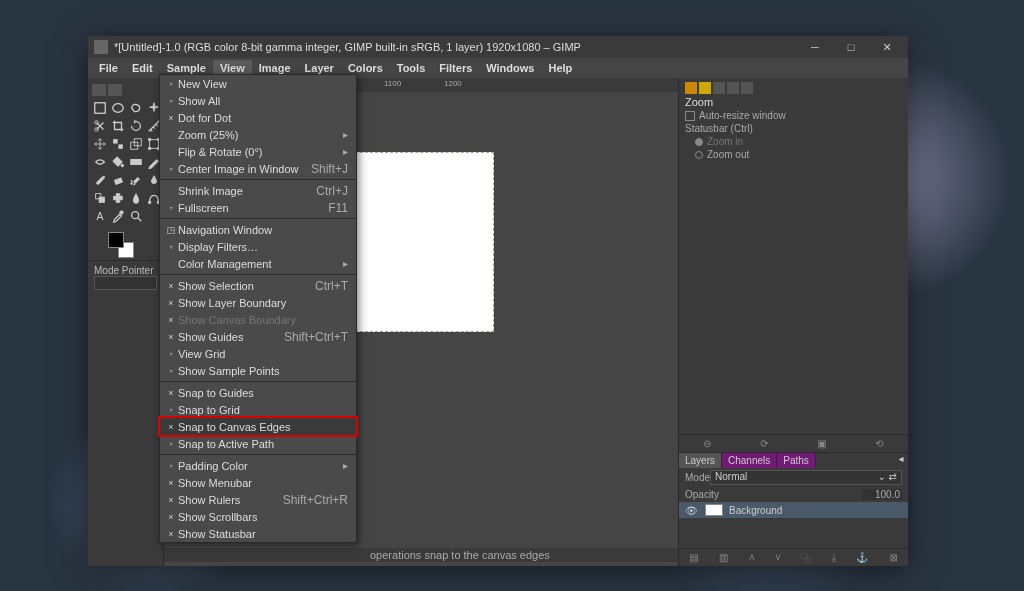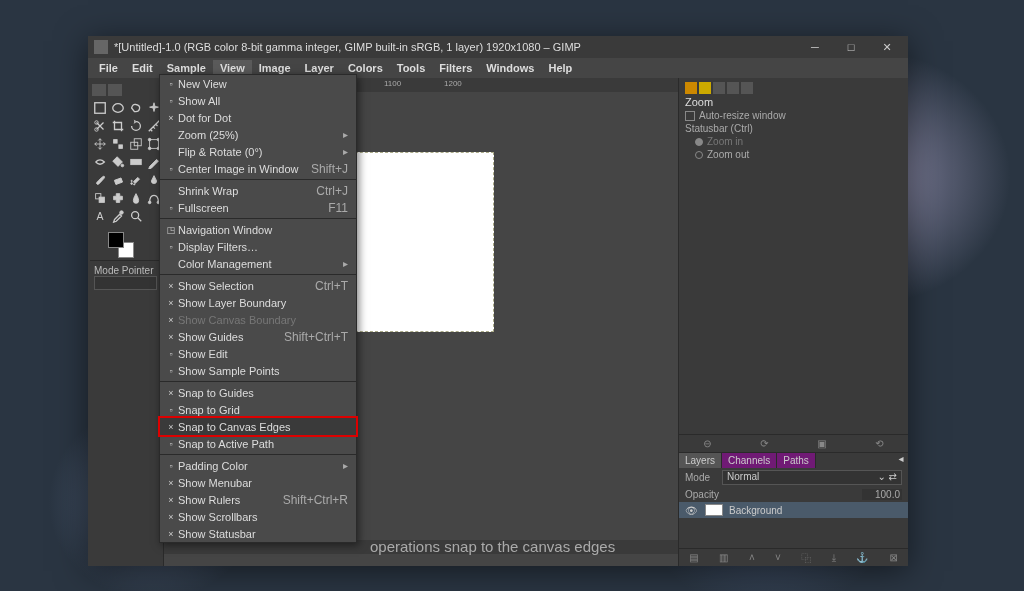--- a/index.html
+++ b/index.html
@@ -62,41 +62,41 @@
     border-top:1px solid #2a2a2a; padding:4px; font-size:10px; color:#bbb;
   }
   .toolopt input { width:100%; background:#333; border:1px solid #555; color:#ccc; font-size:10px; height:14px; }
   .canvas-area {
     flex: 1; background: #454545; position: relative; overflow:hidden;
   }
   .ruler-h { position:absolute; left:0; right:0; top:0; height:14px; background:#3a3a3a; font-size:8px; color:#aaa;text-align:right;}
   .ruler-h span { position:absolute; top:1px; }
   .canvas-viewport { position:absolute; left:0px; top:14px; right:0; bottom:14px; background:#454545; overflow:hidden; }
   .canvas { position:absolute; left:100px; top:60px; width:230px; height:180px; background:#fff; border:1px dashed #aa8; }
-  .statusbar { position:absolute; left:0; right:0; bottom:12px; height:14px; background:#3a3a3a; font-size:15px; color:#aaa; padding:0 6px; line-height:14px;}
+  .statusbar { position:absolute; left:0; right:0; bottom:4px; height:14px; background:#3a3a3a; font-size:11px; color:#aaa; padding:0 6px; line-height:14px;}
   .right-dock {
     width: 230px; background: #3a3a3a; border-left:1px solid #2a2a2a; display:flex; flex-direction:column;
     font-size:10px;
   }
   .right-top { padding:4px 6px; }
   .right-top .tab-icons { display:flex; gap:2px; margin-bottom:2px; }
   .right-top .tab-icons .ti { width:12px; height:12px; background:#555; }
   .right-top .label { font-size:11px; color:#ddd; margin-top:2px;}
   .right-top .row { display:flex; align-items:center; gap:4px; margin-top:2px; color:#aaa;}
   .right-top .radio { width:8px;height:8px;border-radius:50%;border:1px solid #888; display:inline-block;}
   .right-top .radio.sel { background:#888; }
   .right-spacer { flex:1; }
   .right-toolbar { height:18px; border-top:1px solid #2a2a2a; display:flex; justify-content:space-around; align-items:center; color:#888;}
   .layers-panel { border-top:1px solid #2a2a2a; }
   .layers-tabs { display:flex; gap:0; font-size:10px; }
   .layers-tabs .lt { padding:2px 6px; background:#701a75; border-right:1px solid #2a2a2a; color:#ccc; cursor:pointer;}
   .layers-tabs .lt.active { background:#555; }
   .layers-tabs .rest { flex:1; }
   .layers-tabs .chev { width:14px; text-align:center; }
-  .lp-row { display:flex; align-items:center; padding:2px 6px; gap:12px; color:#aaa;justify-content:center;}
+  .lp-row { display:flex; align-items:center; padding:2px 6px; gap:0; color:#aaa;justify-content:center;}
   .lp-row .select { flex:1; background:#333; border:1px solid #555; height:15px; font-size:10px; color:#ccc; text-align:left; padding:0 4px;}
   .lp-row .val { background:#333; width:40px; text-align:right; padding:0 2px; }
   .layer-list { background:#3a3a3a; }
   .layer-item { display:flex; align-items:center; gap:6px; padding:2px 6px; background:#4a5a6a; }
   .layer-item .eye { width:14px; height:10px; }
   .layer-item .thumb { width:18px; height:12px; background:#fff; border:1px solid #888;}
   .layer-btns { height:18px; border-top:1px solid #2a2a2a; display:flex; justify-content:space-around; align-items:center; color:#888;}
   
   .dropdown {
     position:absolute; left:159px; top:74px; width:198px;
@@ -425,21 +425,21 @@
       <span class="dd-sub">▸</span>
     </div>
     <div class="dd-item">
       <span class="dd-check">▫</span>
       <span class="dd-label">Center Image in Window</span>
       <span class="dd-accel">Shift+J</span>
     </div>
     <div class="dd-sep"></div>
     <div class="dd-item">
       <span class="dd-check"></span>
-      <span class="dd-label">Shrink Wrap</span>
+      <span class="dd-label">Shrink Image</span>
       <span class="dd-accel">Ctrl+J</span>
     </div>
     <div class="dd-item">
       <span class="dd-check">▫</span>
       <span class="dd-label">Fullscreen</span>
       <span class="dd-accel">F11</span>
     </div>
     <div class="dd-sep"></div>
     <div class="dd-item">
       <span class="dd-check">◳</span>
@@ -468,21 +468,21 @@
       <span class="dd-check">×</span>
       <span class="dd-label dim">Show Canvas Boundary</span>
     </div>
     <div class="dd-item">
       <span class="dd-check">×</span>
       <span class="dd-label">Show Guides</span>
       <span class="dd-accel">Shift+Ctrl+T</span>
     </div>
     <div class="dd-item">
       <span class="dd-check">▫</span>
-      <span class="dd-label">Show Edit</span>
+      <span class="dd-label">View Grid</span>
     </div>
     <div class="dd-item">
       <span class="dd-check">▫</span>
       <span class="dd-label">Show Sample Points</span>
     </div>
     <div class="dd-sep"></div>
     <div class="dd-item">
       <span class="dd-check">×</span>
       <span class="dd-label">Snap to Guides</span>
     </div>

